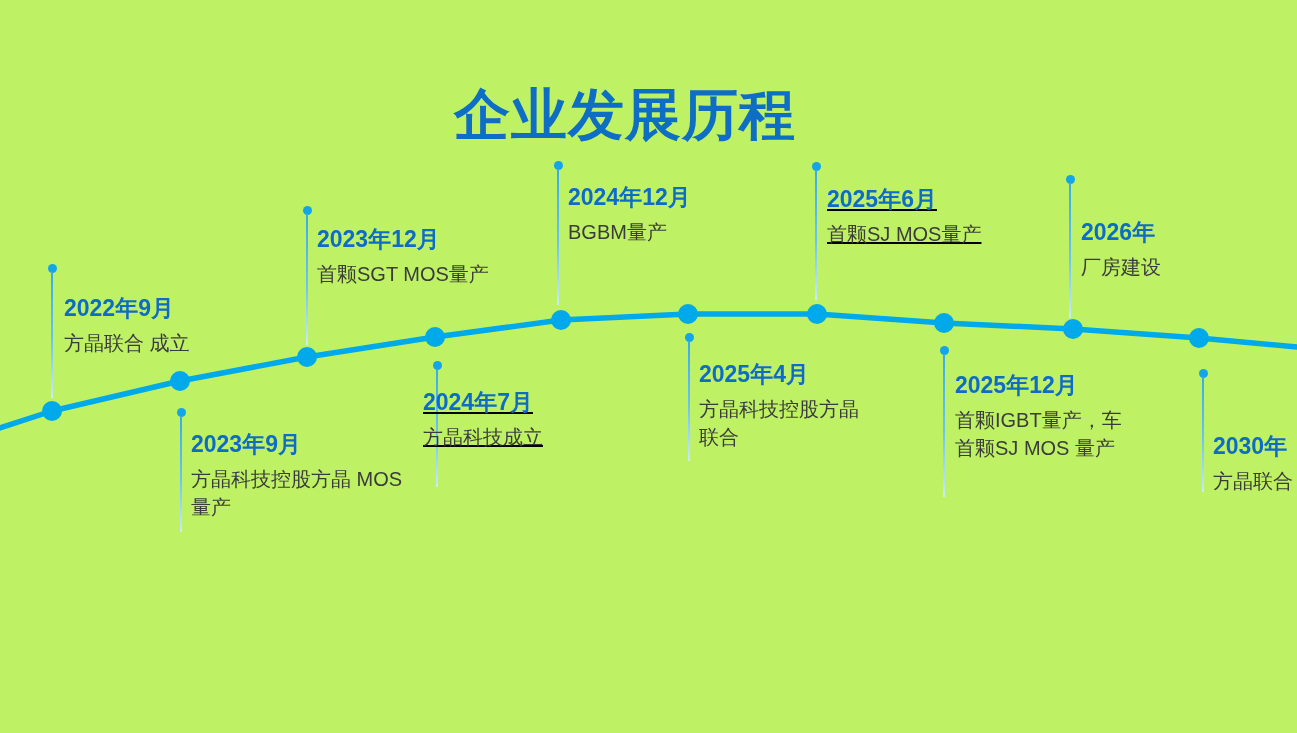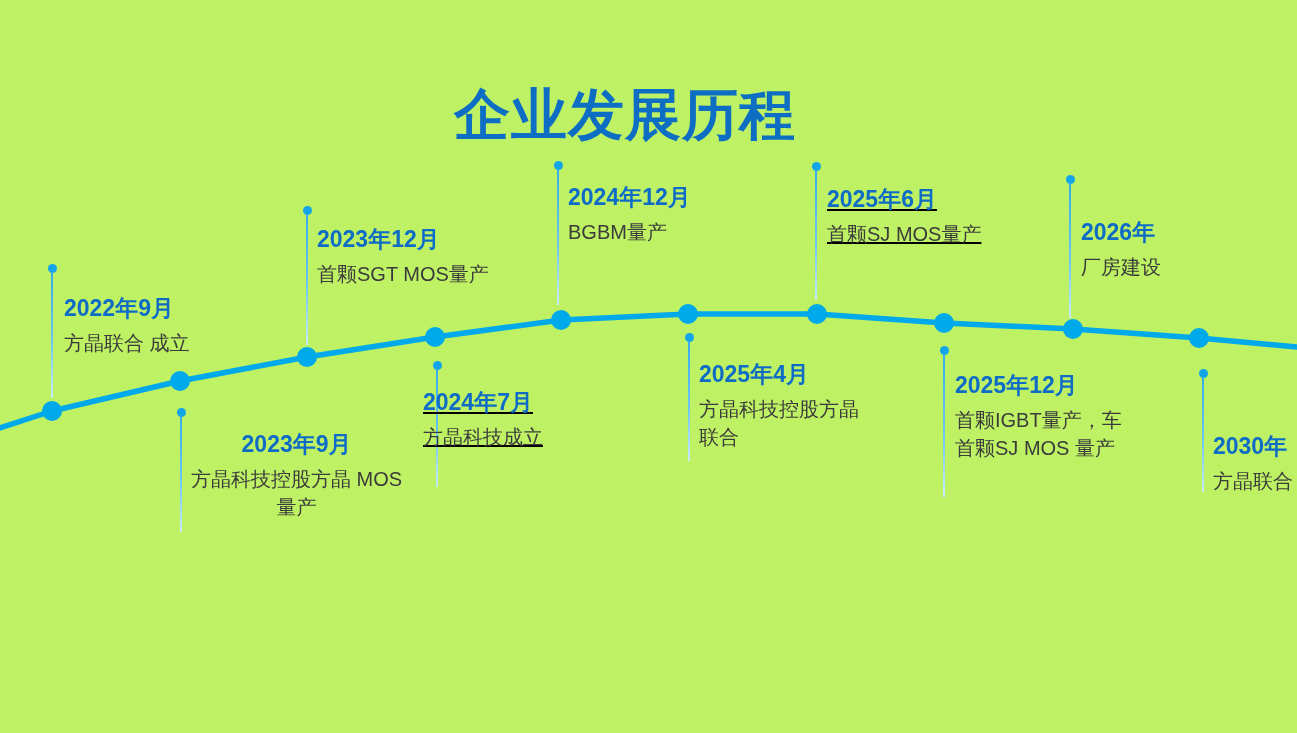--- a/index.html
+++ b/index.html
@@ -45,21 +45,21 @@
     <div class="stem" style="left:51px;top:272px;height:126px;"></div>
     <div class="mtext" style="left:64px;top:295px;">
       <div class="mdate">2022年9月</div>
       <div class="mdesc">方晶联合 成立</div>
     </div>
   </div>
 
   <div>
     <div class="end-dot" style="left:176.5px;top:407.5px;"></div>
     <div class="stem" style="left:180px;top:416px;height:116px;"></div>
-    <div class="mtext" style="left:191px;top:431px;text-align:center;">
+    <div class="mtext" style="left:191px;top:431px;">
       <div class="mdate">2023年9月</div>
       <div class="mdesc">
         <div>方晶科技控股方晶 MOS</div>
         <div>量产</div>
       </div>
     </div>
   </div>
 
   <div>
     <div class="end-dot" style="left:302.5px;top:205.5px;"></div>

